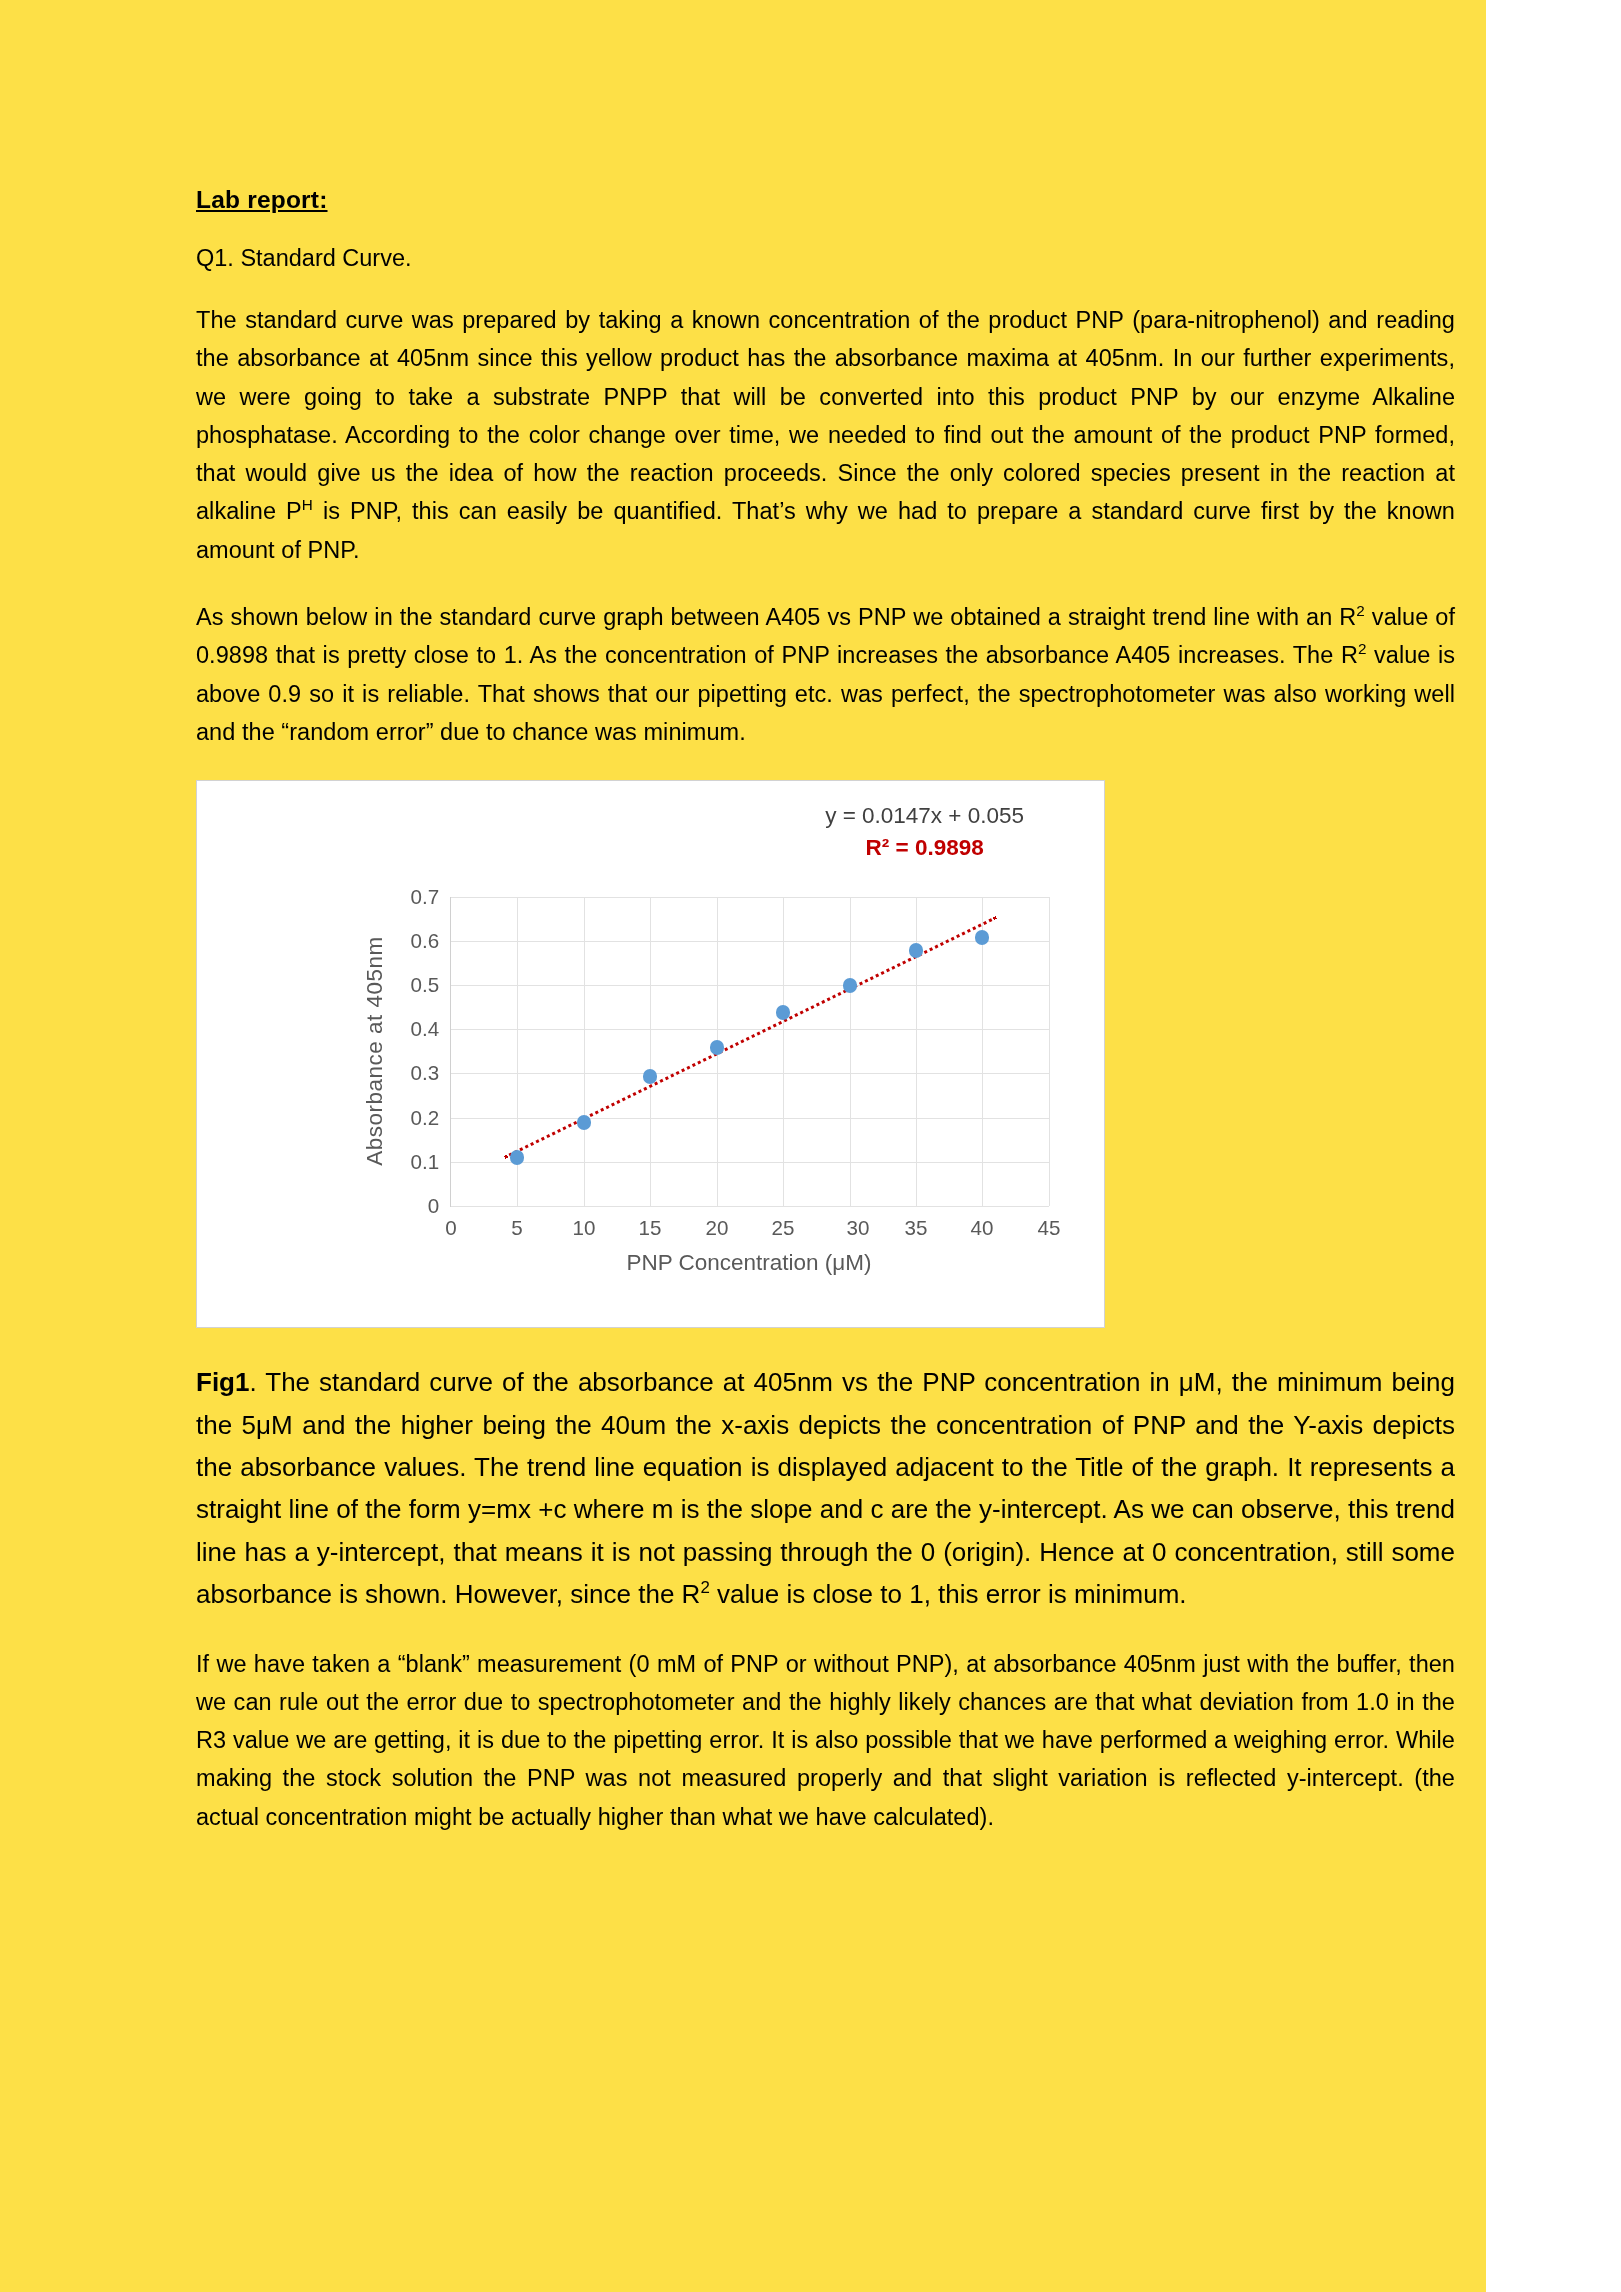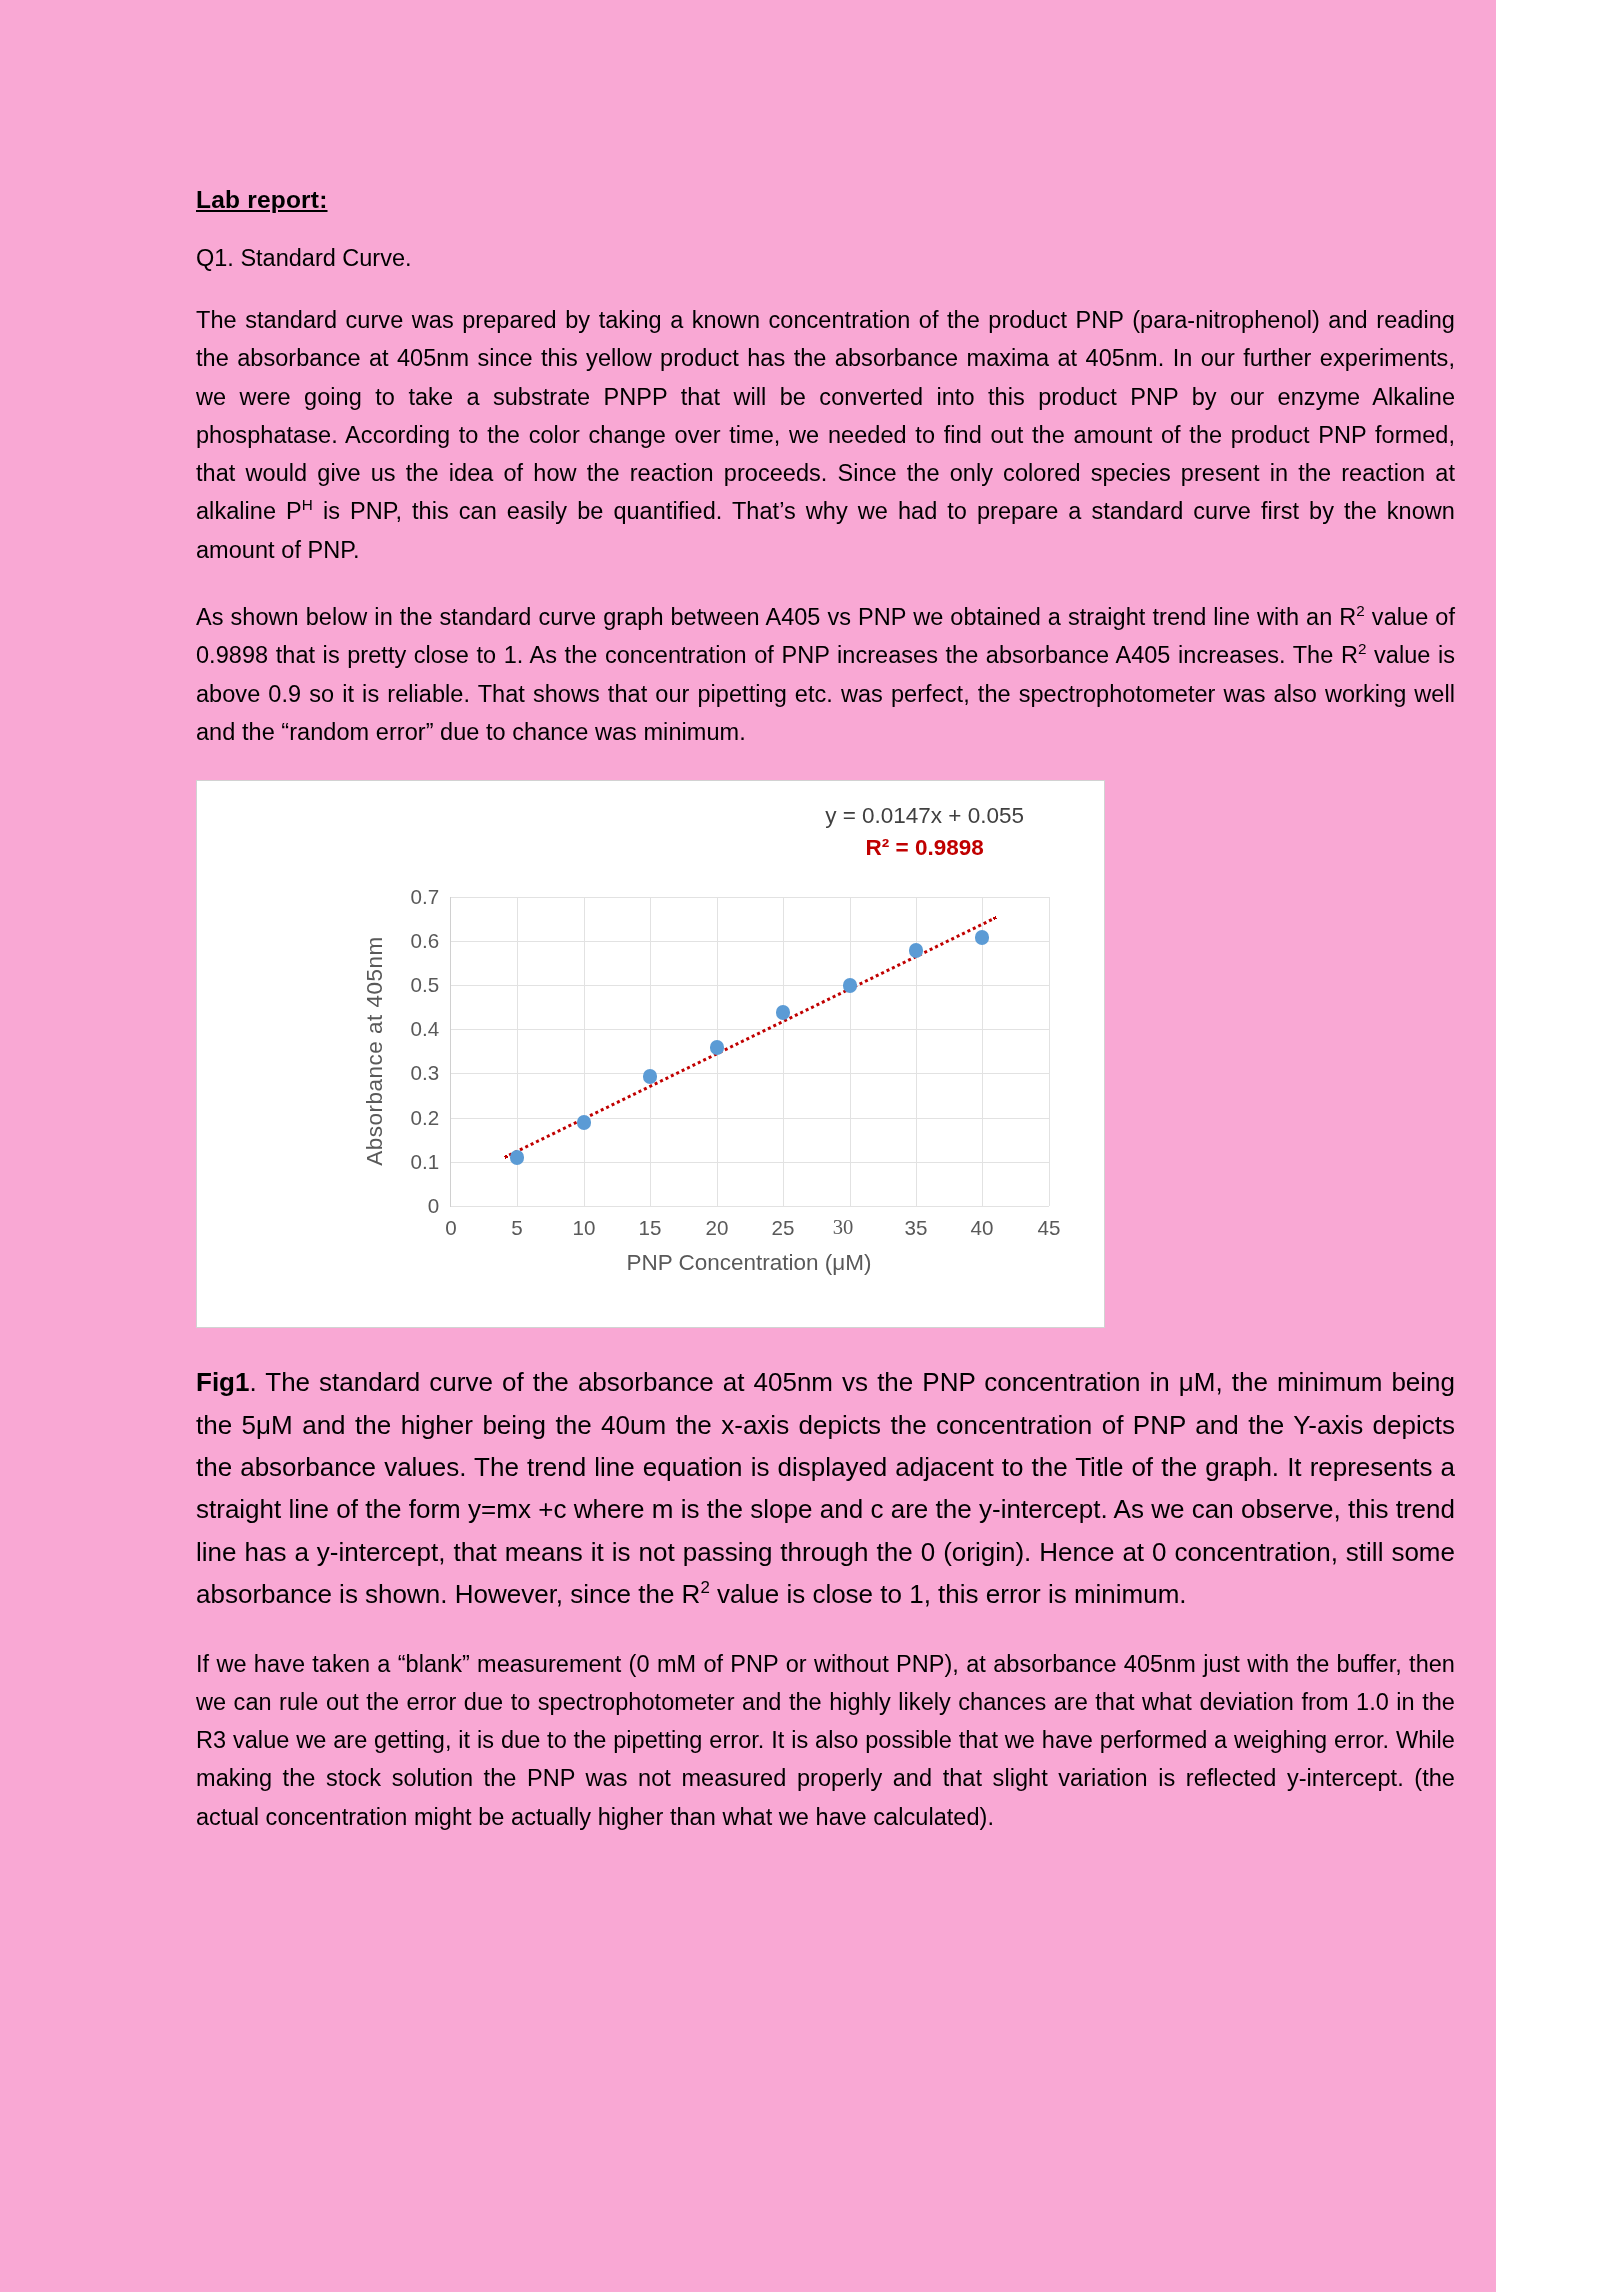--- a/index.html
+++ b/index.html
@@ -13,22 +13,21 @@
     font-family: "Liberation Sans", sans-serif;
     color: #000000;
     position: relative;
     overflow: hidden;
   }
   .page {
     position: absolute;
     left: 0; top: 0;
     width: 1486px;
     height: 2293px;
-    background: #f9a8d4;
-    padding-left: 10px;
+    background: #fde047;
   }
   .content {
     position: absolute;
     left: 196px;
     top: 186px;
     width: 1259px;
   }
   h1.report-title {
     font-size: 24.5px;
     font-weight: bold;
@@ -213,21 +212,21 @@
           <div class="xtick" style="left: 66px;">5</div>
           <div class="gridline-v" style="left: 133px;"></div>
           <div class="xtick" style="left: 133px;">10</div>
           <div class="gridline-v" style="left: 199px;"></div>
           <div class="xtick" style="left: 199px;">15</div>
           <div class="gridline-v" style="left: 266px;"></div>
           <div class="xtick" style="left: 266px;">20</div>
           <div class="gridline-v" style="left: 332px;"></div>
           <div class="xtick" style="left: 332px;">25</div>
           <div class="gridline-v" style="left: 399px;"></div>
-          <div class="xtick" style="left: 392px; font-family: Liberation Serif, serif;">30</div>
+          <div class="xtick" style="left: 407px;">30</div>
           <div class="gridline-v" style="left: 465px;"></div>
           <div class="xtick" style="left: 465px; text-align: right;">35</div>
           <div class="gridline-v" style="left: 531px;"></div>
           <div class="xtick" style="left: 531px;">40</div>
           <div class="gridline-v" style="left: 598px;"></div>
           <div class="xtick" style="left: 598px;">45</div>
           <div class="trend" style="left: 53px; top: 259px; width: 547px; transform: rotate(-26.012deg); border-top-color: rgb(192, 0, 0);"></div>
           <div class="pt" style="left: 66px; top: 260px; background: rgb(91, 155, 213);"></div>
           <div class="pt" style="left: 133px; top: 225px; background: rgb(91, 155, 213);"></div>
           <div class="pt" style="left: 199px; top: 179px; background: rgb(91, 155, 213);"></div>

